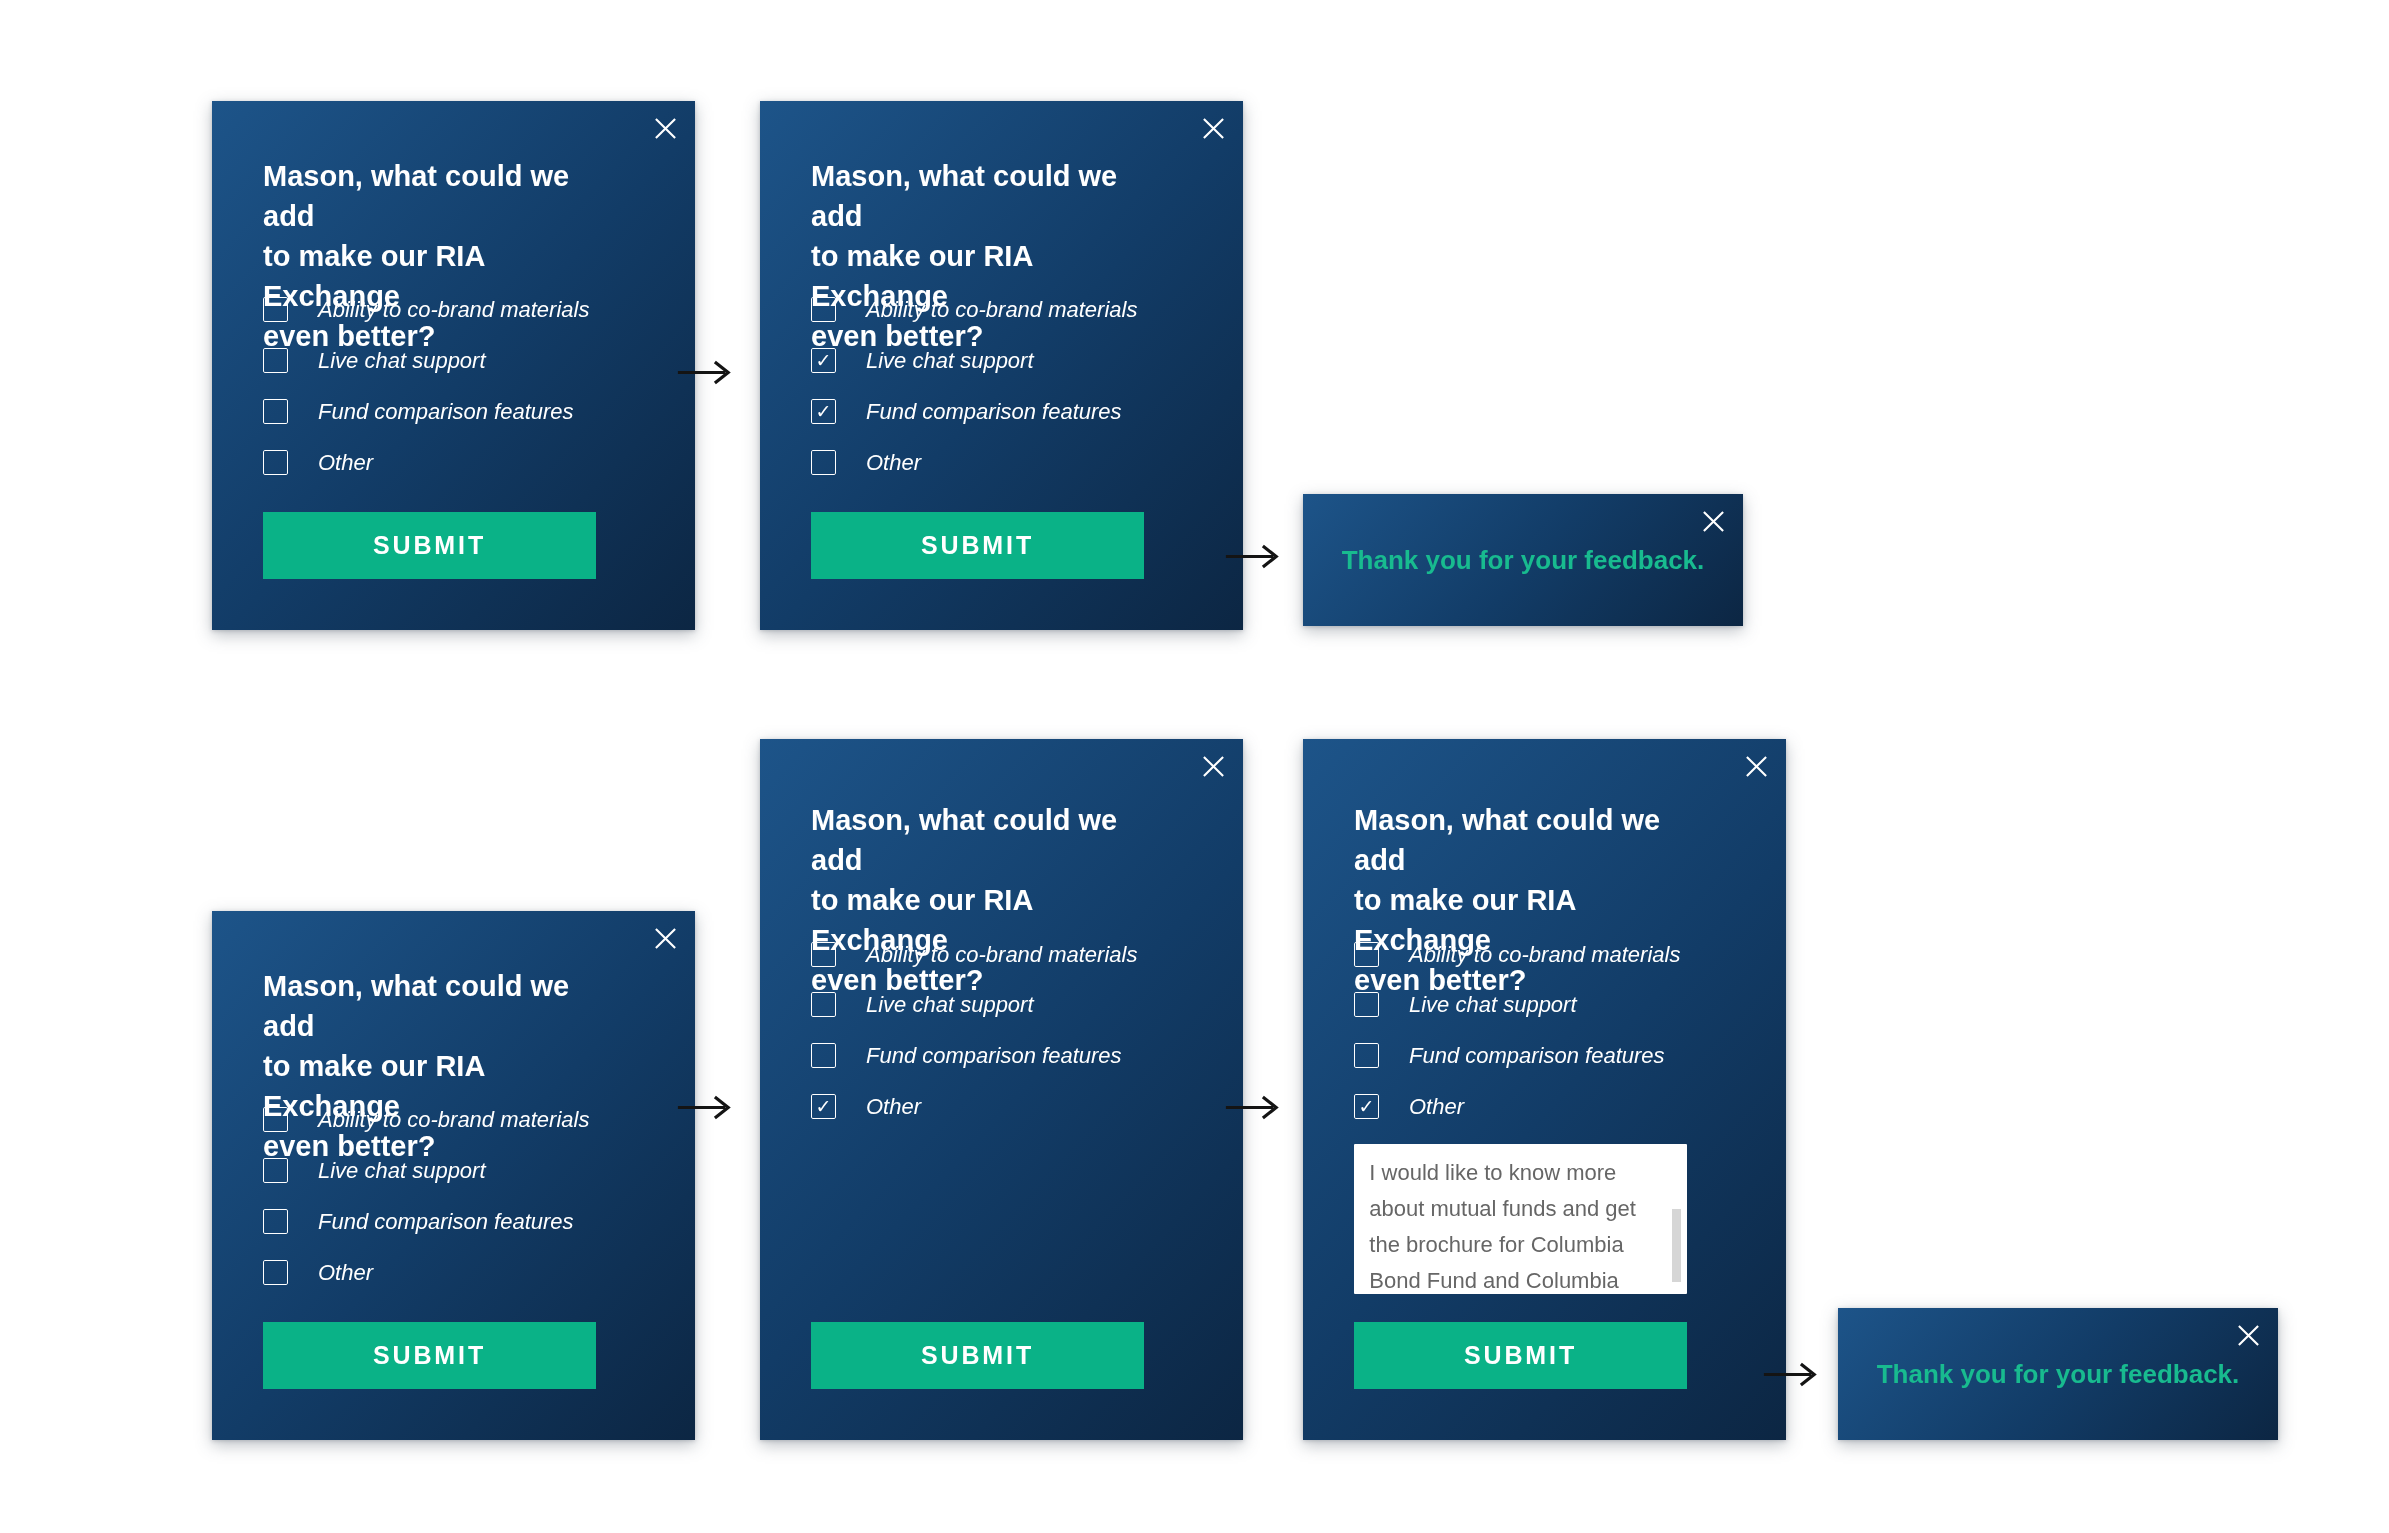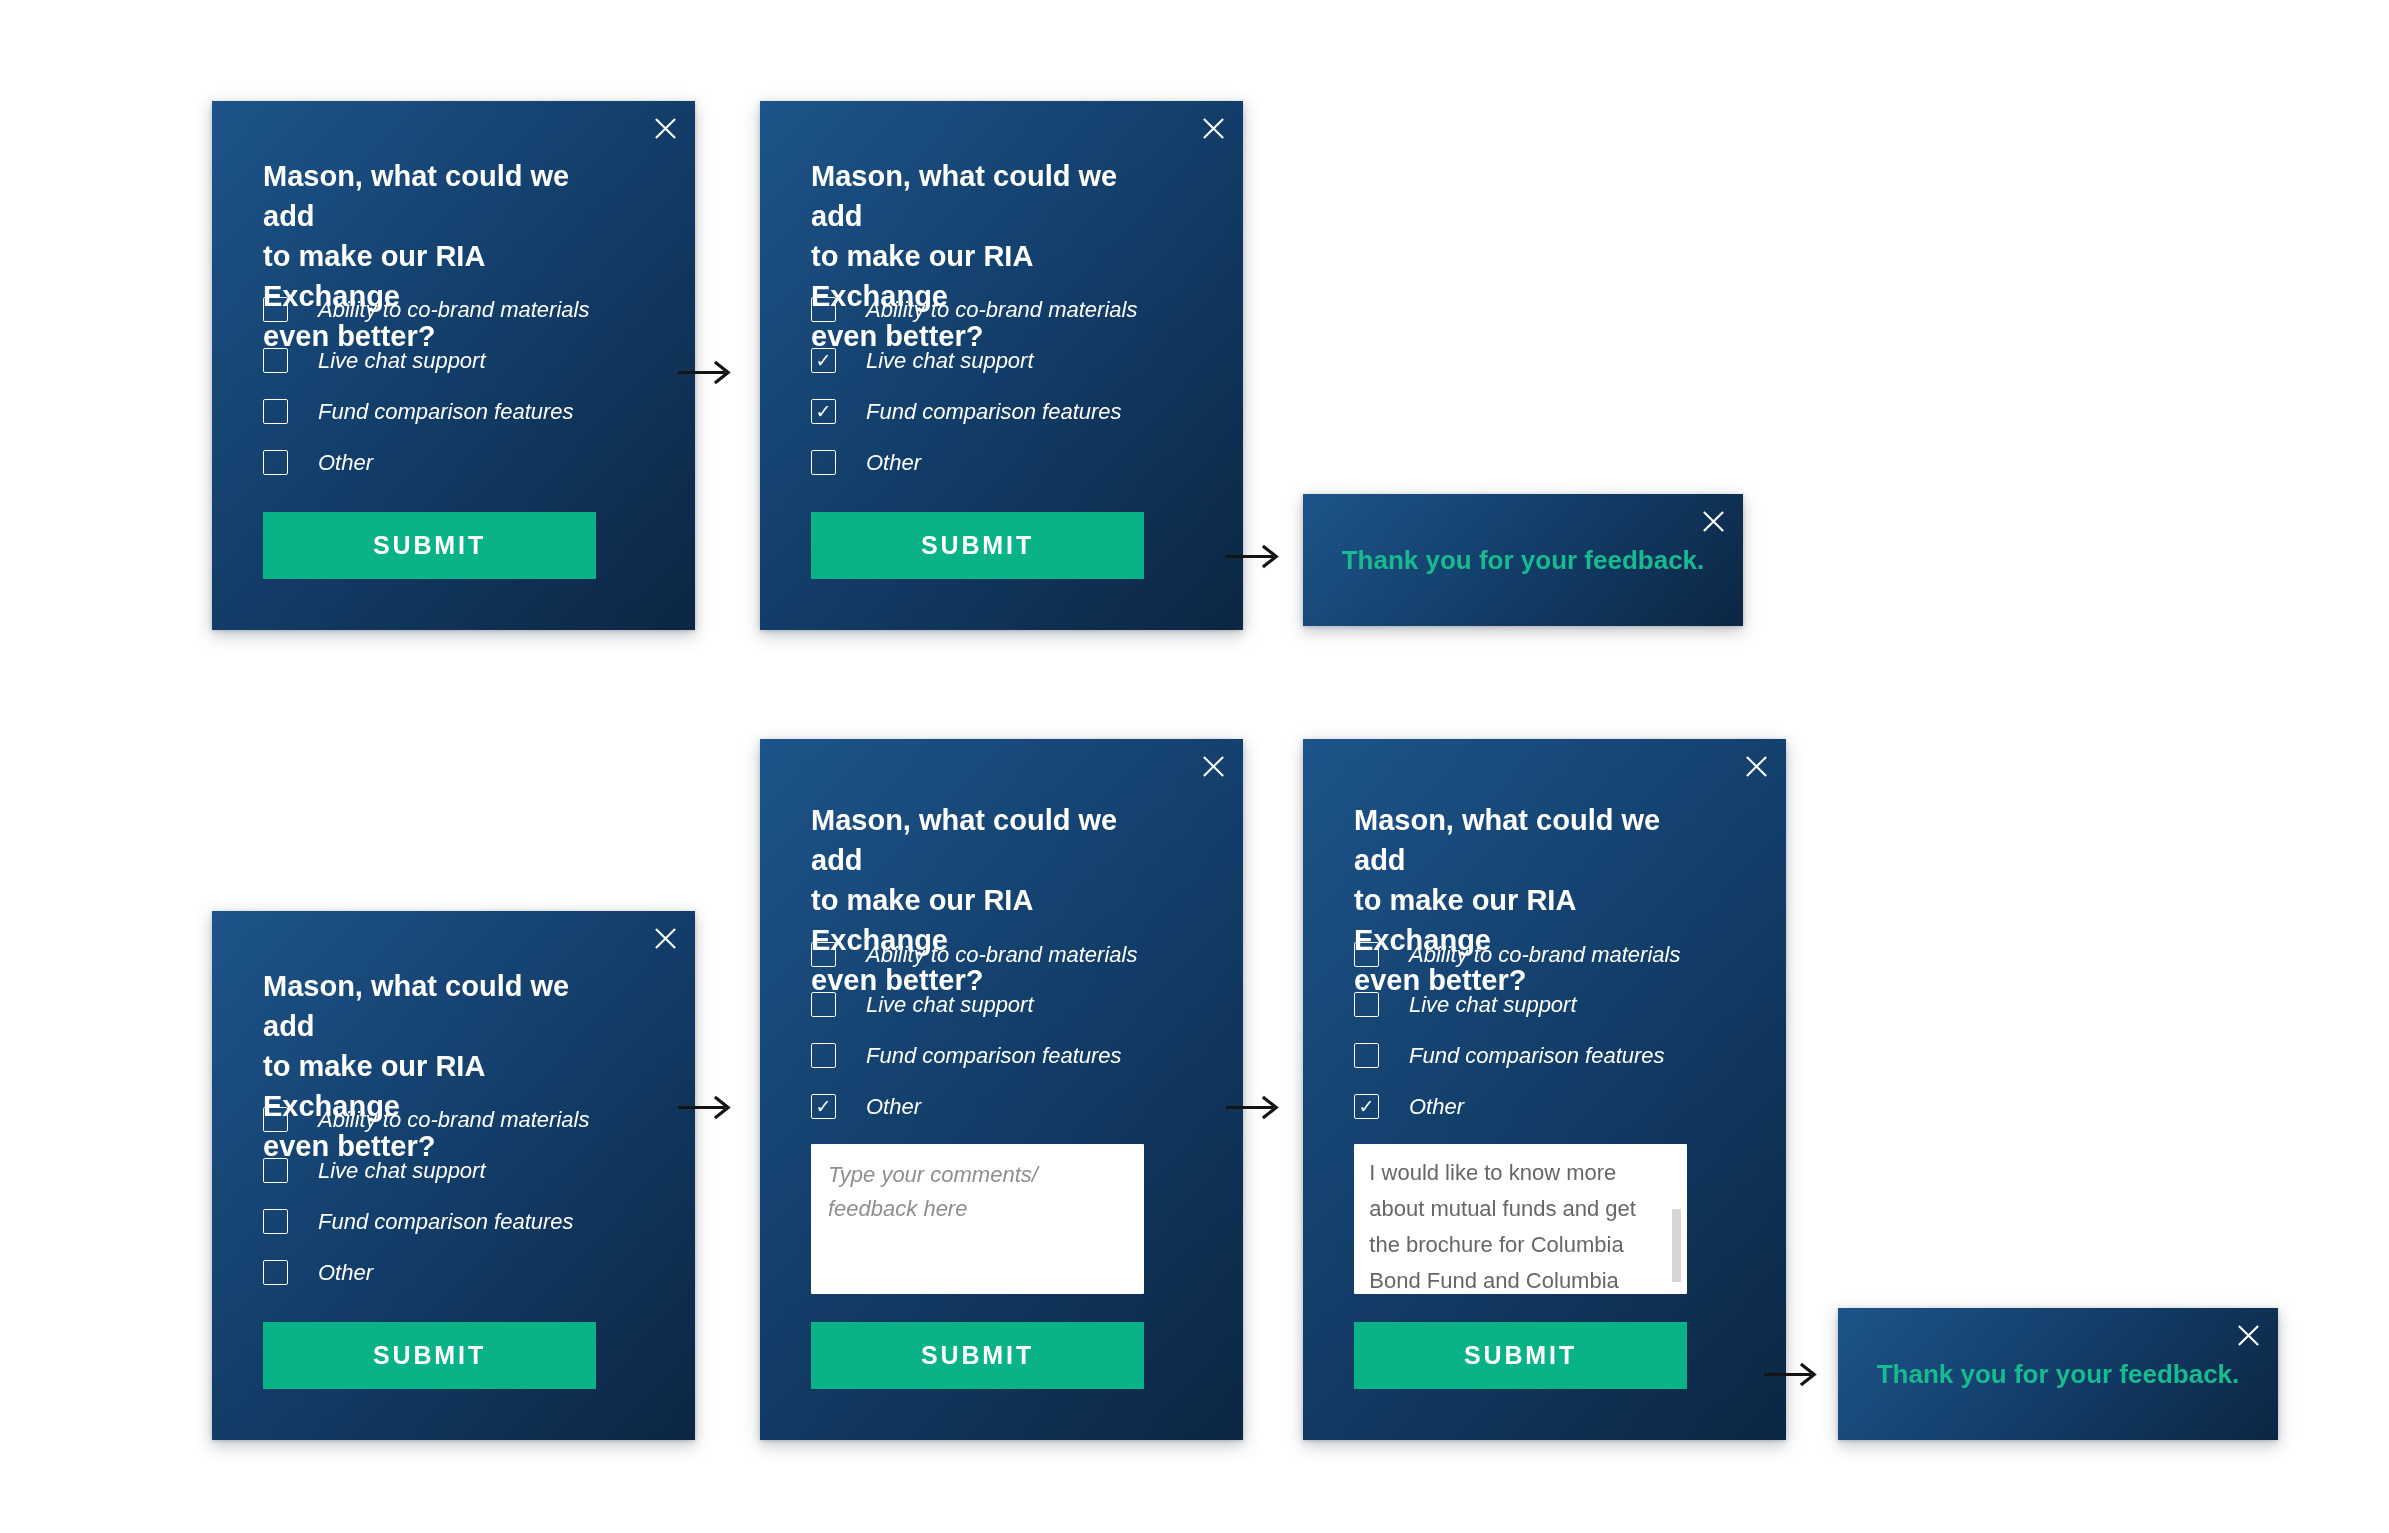--- a/index.html
+++ b/index.html
@@ -244,26 +244,20 @@
         <span class="mark"></span>
       </span>
     <span class="lbl">Fund comparison features</span>
   </div>
   <div class="opt r4">
     <span class="cb">
         <span class="mark">✓</span>
       </span>
     <span class="lbl">Other</span>
   </div>
-  <div class="cbox">
-    <div class="ph">
-      <span>Type your comments/</span>
-      <span>feedback here</span>
-    </div>
-  </div>
   <button class="submit">SUBMIT</button>
 </div>
 
 <svg class="arrow" style="left:1224px;top:1092px;" viewBox="0 0 58 32">
   <line x1="2" y1="16" x2="52" y2="16" stroke="#141414" stroke-width="3.4"></line>
   <path d="M41 5 L55 16 L41 27" fill="none" stroke="#141414" stroke-width="3.4"></path>
 </svg>
 
 <div class="modal tall" style="left:1303px;top:739px;">
   <div class="close">

